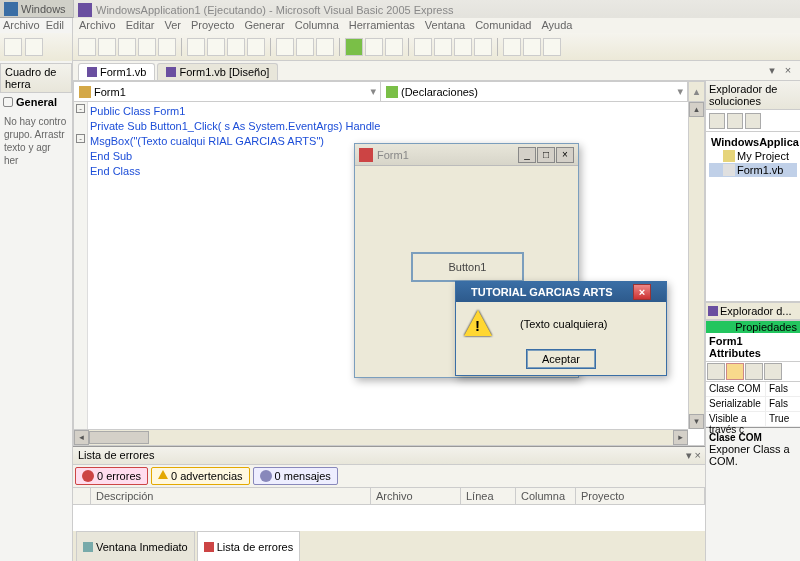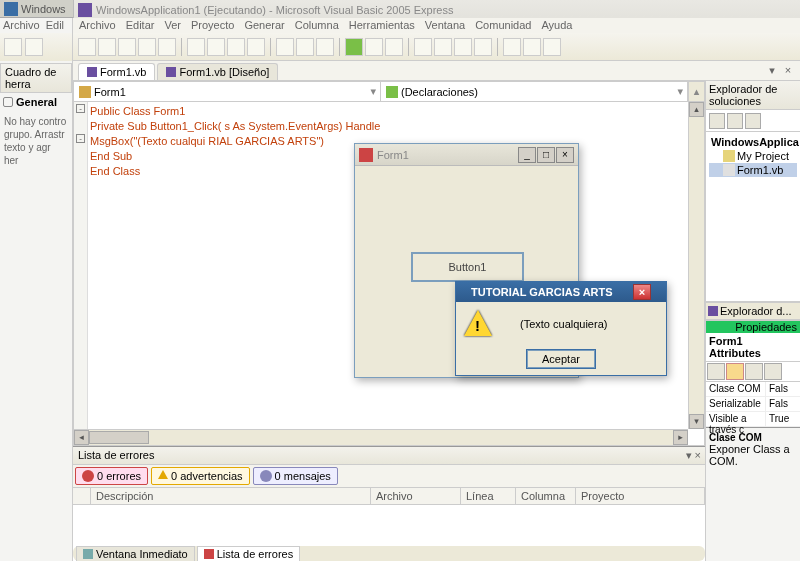--- a/index.html
+++ b/index.html
@@ -38,21 +38,21 @@
 .dropdown-bar { height: 20px; display: flex; border-bottom: 1px solid #ccc; }
 .dropdown-bar .dd { flex: 1; background: #fff; border-right: 1px solid #ccc; padding: 2px 5px; display: flex; align-items: center; gap: 3px; position: relative; }
 .dropdown-bar .dd::after { content: "▾"; position: absolute; right: 4px; color: #888; }
 .dd .ic { width: 12px; height: 12px; background: #d4a847; }
 .dd .ic2 { width: 12px; height: 12px; background: #7abf47; }
 .dropdown-bar .scroll-up { width: 16px; background: #ece9d8; border-left: 1px solid #ccc; text-align: center; line-height: 18px; color: #888; }
 
 .code-area { position: absolute; top: 20px; left: 0; right: 16px; bottom: 16px; background: #fff; overflow: hidden; }
 .code-gutter { position: absolute; top: 0; left: 0; width: 14px; height: 100%; background: #f4f4f0; border-right: 1px solid #ddd; }
 .gutter-mark { position: absolute; left: 2px; width: 9px; height: 9px; border: 1px solid #888; font-size: 8px; text-align: center; line-height: 7px; color: #555; }
-.code-text { position: absolute; left: 16px; top: 2px; font-family: "Courier New", monospace; font-size: 12px; color: #c2410c; line-height: 15px; }
+.code-text { position: absolute; left: 16px; top: 2px; font-family: "Courier New", monospace; font-size: 12px; color: #1d4ed8; line-height: 15px; }
 .vscroll { position: absolute; top: 20px; right: 0; bottom: 16px; width: 16px; background: #ece9d8; border-left: 1px solid #ccc; }
 .hscroll { position: absolute; left: 0; right: 16px; bottom: 0; height: 16px; background: #ece9d8; border-top: 1px solid #ccc; }
 .hscroll .thumb { position: absolute; left: 15px; top: 1px; height: 13px; width: 60px; background: #d4d0c8; border: 1px solid #aaa; }
 .scroll-arrow { width: 15px; height: 15px; background: #d4d0c8; border: 1px solid #aaa; position: absolute; text-align: center; line-height: 13px; color: #555; font-size: 9px; }
 
 .form-window { position: absolute; left: 281px; top: 125px; width: 225px; height: 235px; background: #ece9d8; border: 1px solid #7b9ebd; box-shadow: 2px 3px 8px rgba(0,0,0,0.3); }
 .form-window .titlebar { height: 22px; background: linear-gradient(#e8e6da,#d7d5c9); display: flex; align-items: center; padding: 0 4px; justify-content: space-between; border-bottom: 1px solid #bbb; }
 .form-window .titlebar .tl { display: flex; align-items: center; gap: 4px; color: #888; }
 .form-window .titlebar .ic { width: 14px; height: 14px; background: #c44; }
 .win-btns { display: flex; gap: 1px; }
@@ -77,21 +77,21 @@
 .etab { border: 1px solid #e3a800; background: #fff8e0; padding: 2px 6px; display: flex; gap: 3px; border-radius: 2px; }
 .etab.err { border-color: #c44; background: #fde; }
 .etab.info { border-color: #88b; background: #eef; }
 .etab .dot { width: 12px; height: 12px; border-radius: 50%; }
 .etab.err .dot { background: #c44; }
 .etab .tri { width: 0; height: 0; border-left: 5px solid transparent; border-right: 5px solid transparent; border-bottom: 9px solid #e3a800; }
 .etab.info .dot { background: #88b; }
 .error-panel .cols { height: 17px; display: flex; background: #f4f3ed; border-bottom: 1px solid #ccc; }
 .error-panel .cols div { border-right: 1px solid #ccc; padding: 2px 5px; color: #555; }
 
-.bottom-tabs { position: absolute; left: 0; bottom: 0; right: 95px; height: 15px; background: #ece9d8; display: flex; gap: 2px; padding: 0 3px; border-radius: 6px; }
+.bottom-tabs { position: absolute; left: 0; bottom: 0; right: 95px; height: 30px; background: #ece9d8; display: flex; gap: 2px; padding: 0 3px; }
 .btab { background: #fff; border: 1px solid #ccc; border-bottom: none; padding: 0 6px; display: flex; align-items: center; gap: 3px; }
 .btab.inactive { background: #e8e6da; }
 .btab .ic { width: 10px; height: 10px; }
 
 .right-panel { position: absolute; right: 0; top: 63px; width: 95px; bottom: 0; background: #f4f4f2; border-left: 1px solid #ccc; }
 .rp-title { background: linear-gradient(#f3f2ec,#e8e6da); padding: 2px 3px; border-bottom: 1px solid #ccc; }
 .rp-toolbar { height: 22px; background: #fff; display: flex; align-items: center; padding: 0 3px; gap: 2px; border-bottom: 1px solid #ccc; }
 .rp-toolbar div { width: 16px; height: 16px; background: #e8e6da; border: 1px solid #aaa; }
 .rp-tree { background: #fff; padding: 3px; height: 170px; border-bottom: 1px solid #ccc; overflow: hidden; }
 .rp-tree .node { display: flex; align-items: center; gap: 2px; padding: 1px 0; }

